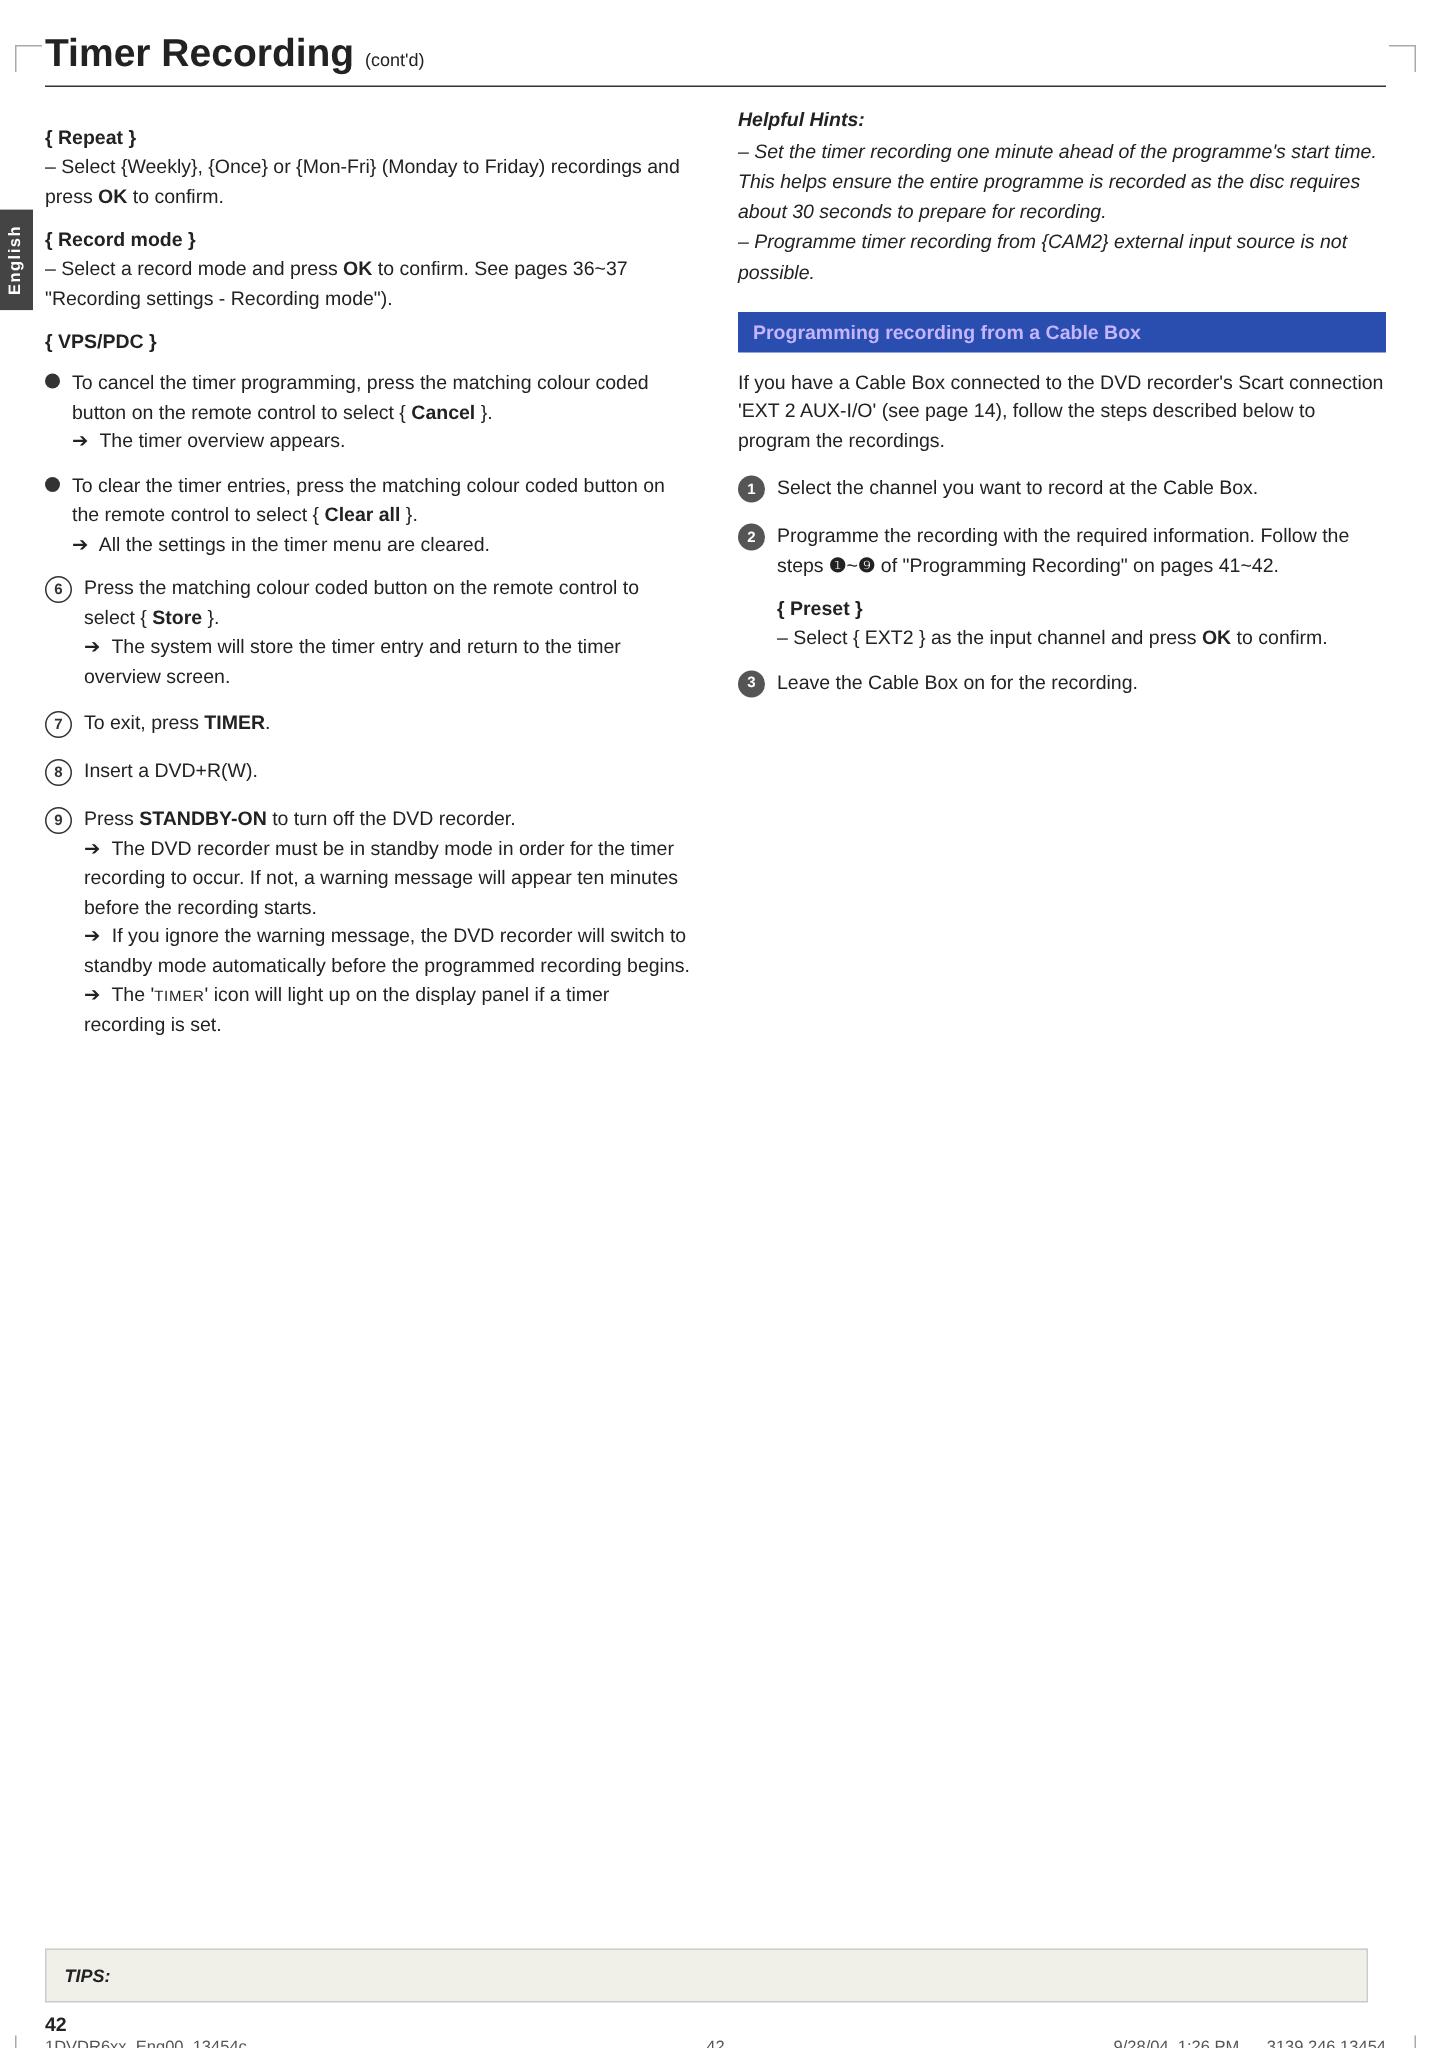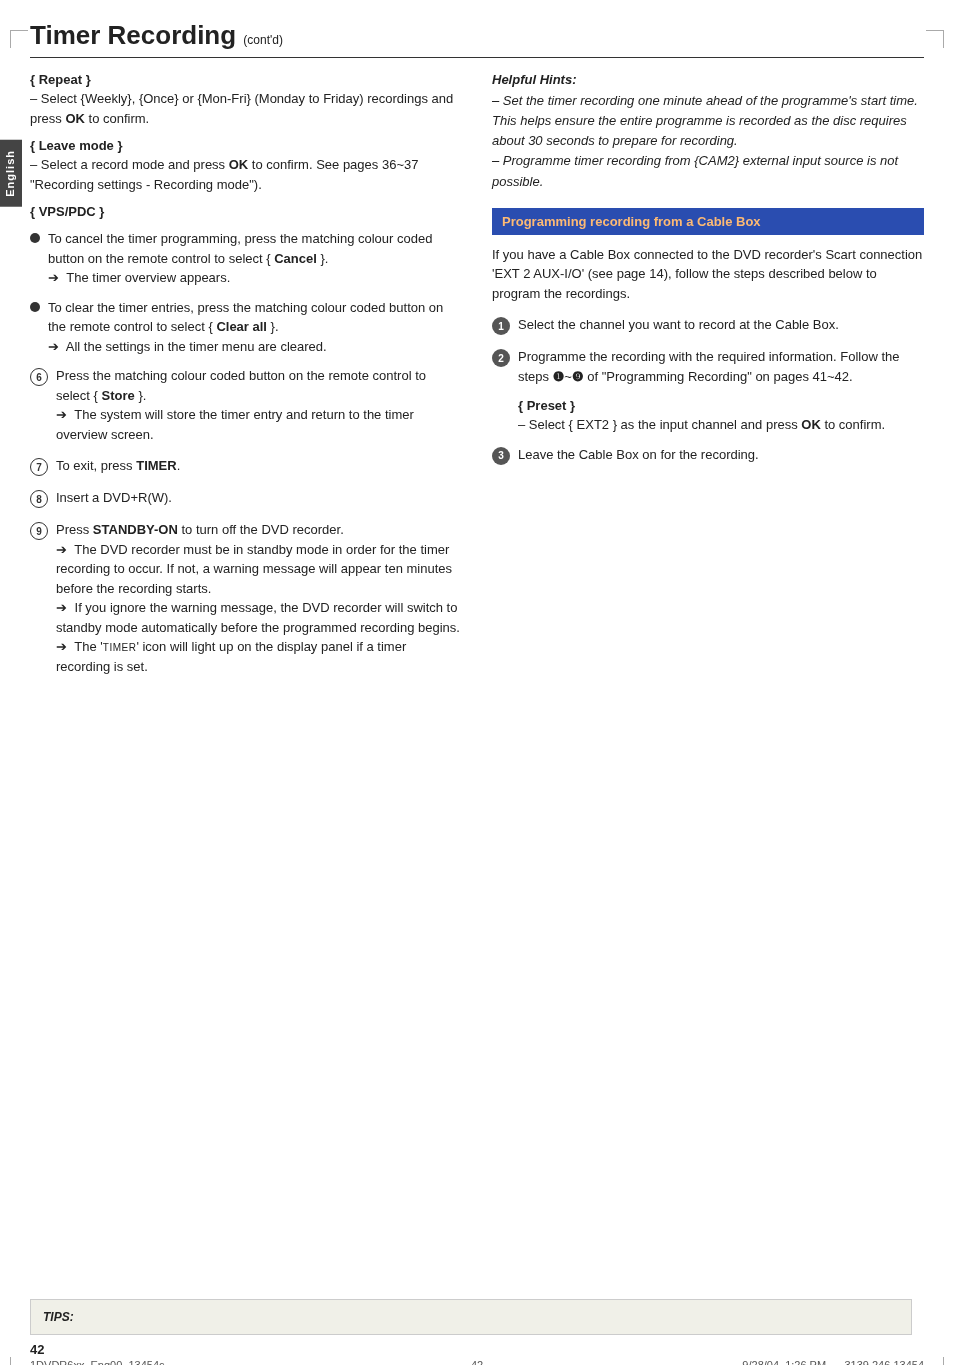--- a/index.html
+++ b/index.html
@@ -88,20 +88,21 @@
       min-width: 0;
     }
 
     
     .section-block {
       margin-bottom: 10px;
     }
 
     .section-label {
       font-weight: bold;
+      margin-top: 12px;
     }
 
     .section-text {
       margin-top: 2px;
       line-height: 1.5;
     }
 
     
     .bullet-item {
       display: flex;
@@ -170,21 +171,21 @@
       margin-bottom: 4px;
     }
     .helpful-hints .hints-text {
       font-style: italic;
       line-height: 1.55;
     }
 
     
     .blue-box {
       background: #2a4db0;
-      color: #fdba74;
+      color: #c4b5fd;
       font-weight: bold;
       padding: 6px 10px;
       margin-bottom: 10px;
       font-size: 13px;
     }
 
     
     .tips-bar {
       position: absolute;
       bottom: 50px;
@@ -279,21 +280,21 @@
       <div class="col-left">
 
         <div class="section-block">
           <div class="section-label">{ <strong>Repeat</strong> }</div>
           <div class="section-text">
             – Select {Weekly}, {Once} or {Mon-Fri} (Monday to Friday) recordings and press <strong>OK</strong> to confirm.
           </div>
         </div>
 
         <div class="section-block">
-          <div class="section-label">{ <strong>Leave mode</strong> }</div>
+          <div class="section-label">{ <strong>Record mode</strong> }</div>
           <div class="section-text">
             – Select a record mode and press <strong>OK</strong> to confirm.  See pages 36~37 "Recording settings - Recording mode").
           </div>
         </div>
 
         <div class="section-block">
           <div class="section-label">{ <strong>VPS/PDC</strong> }</div>
         </div>
 
         <div class="bullet-item">

